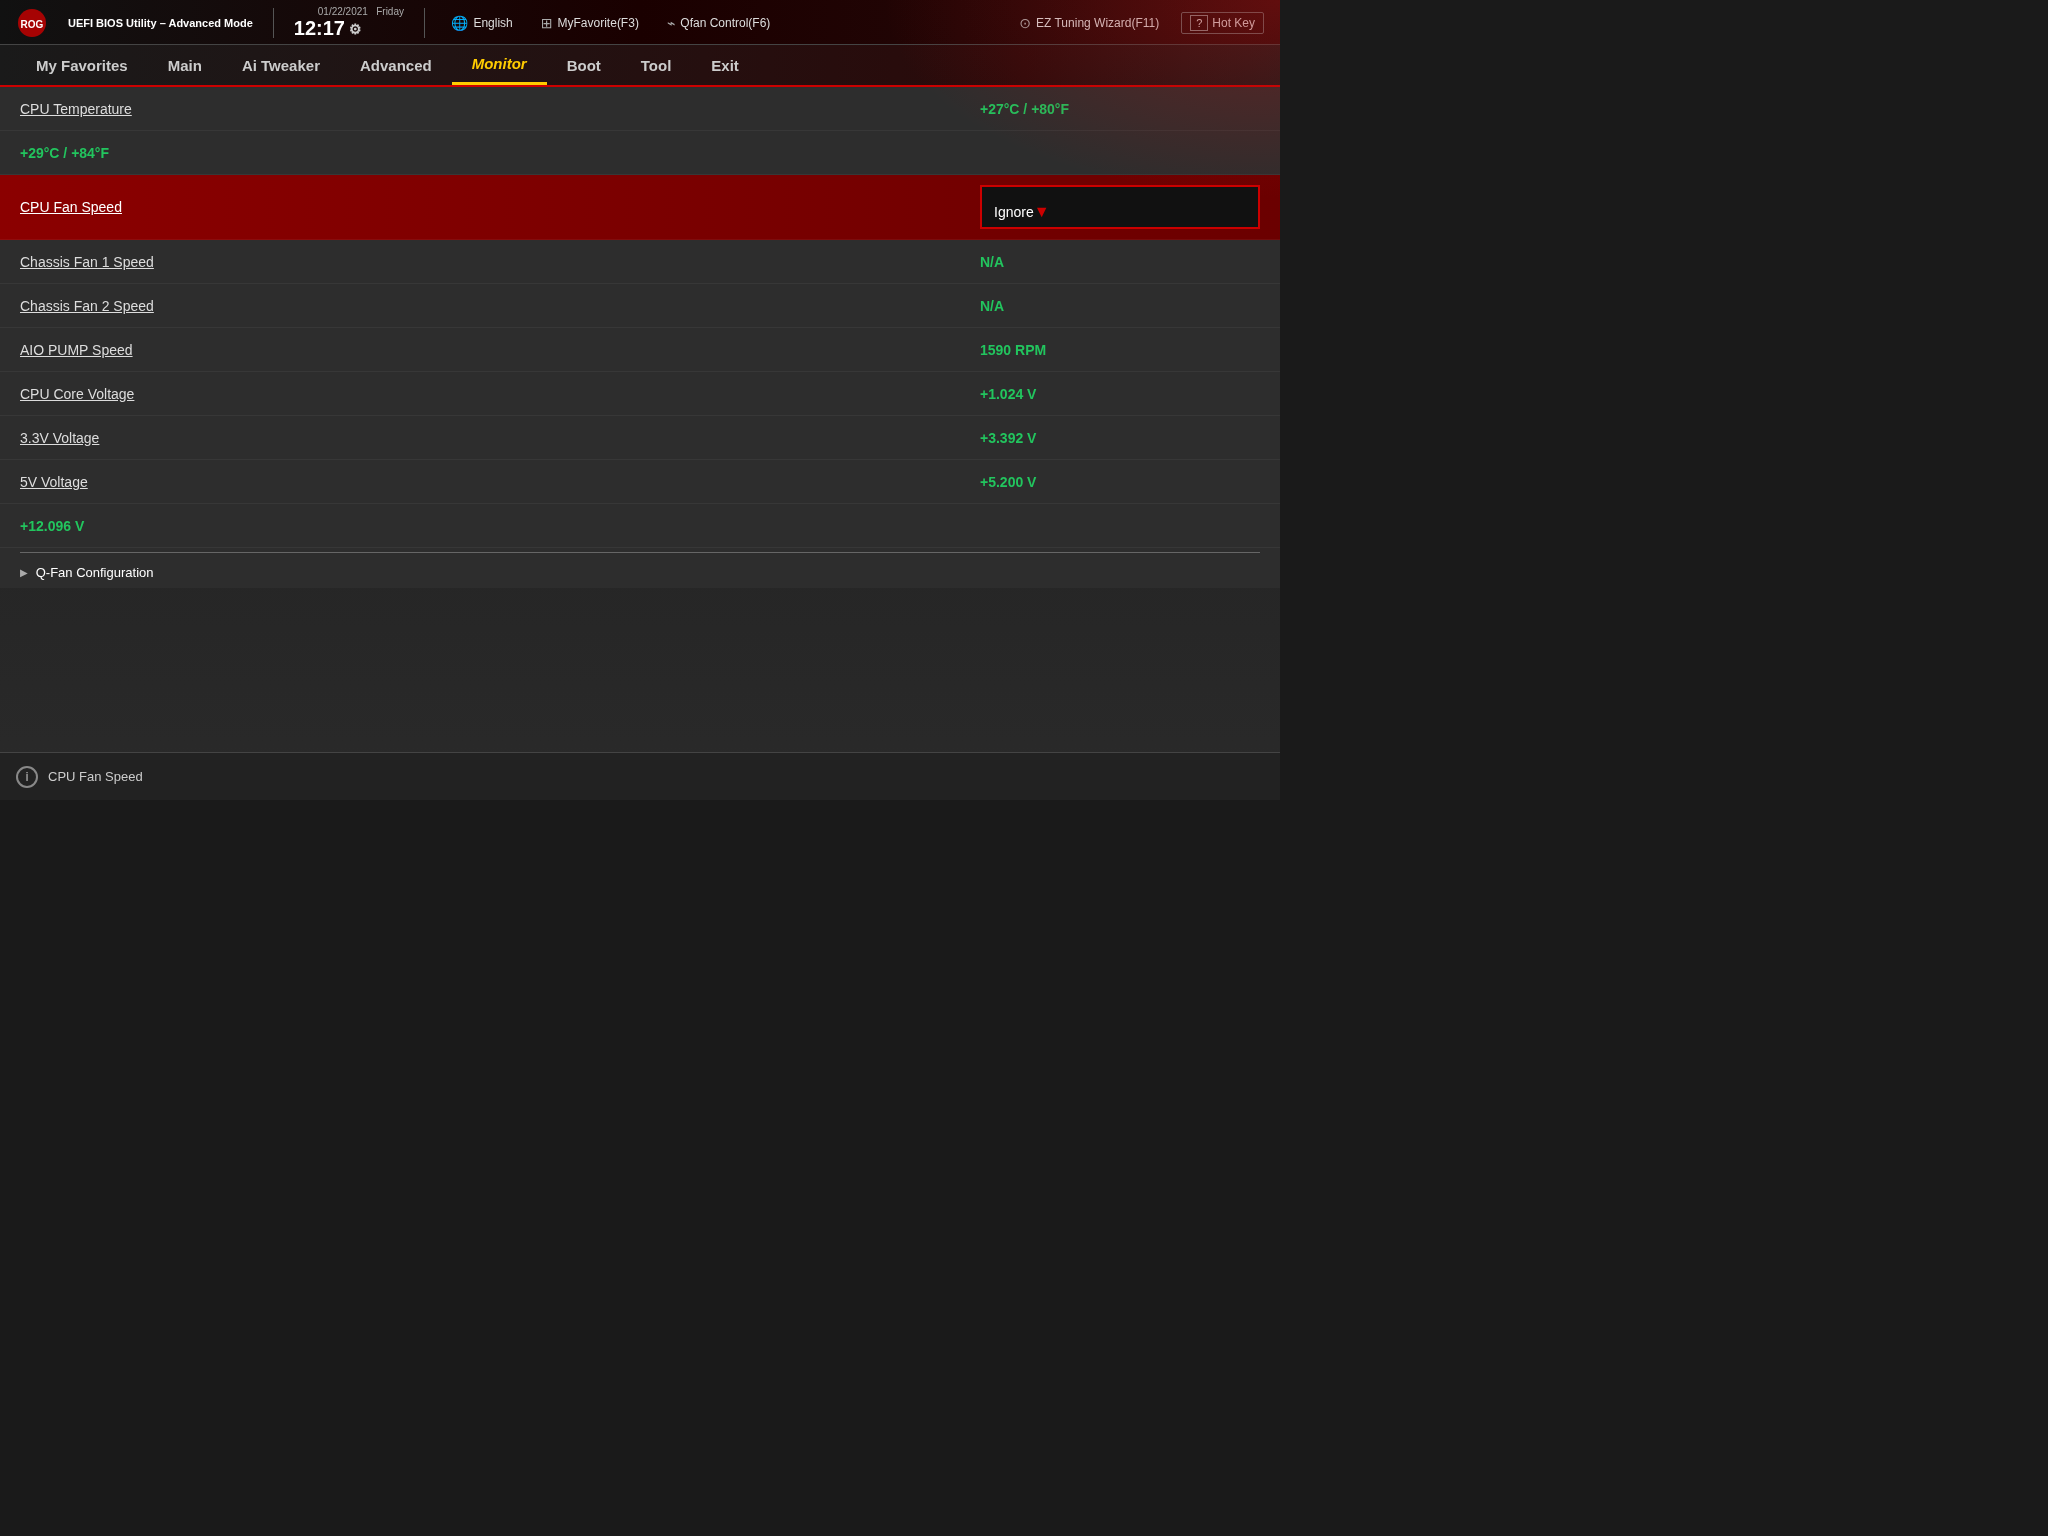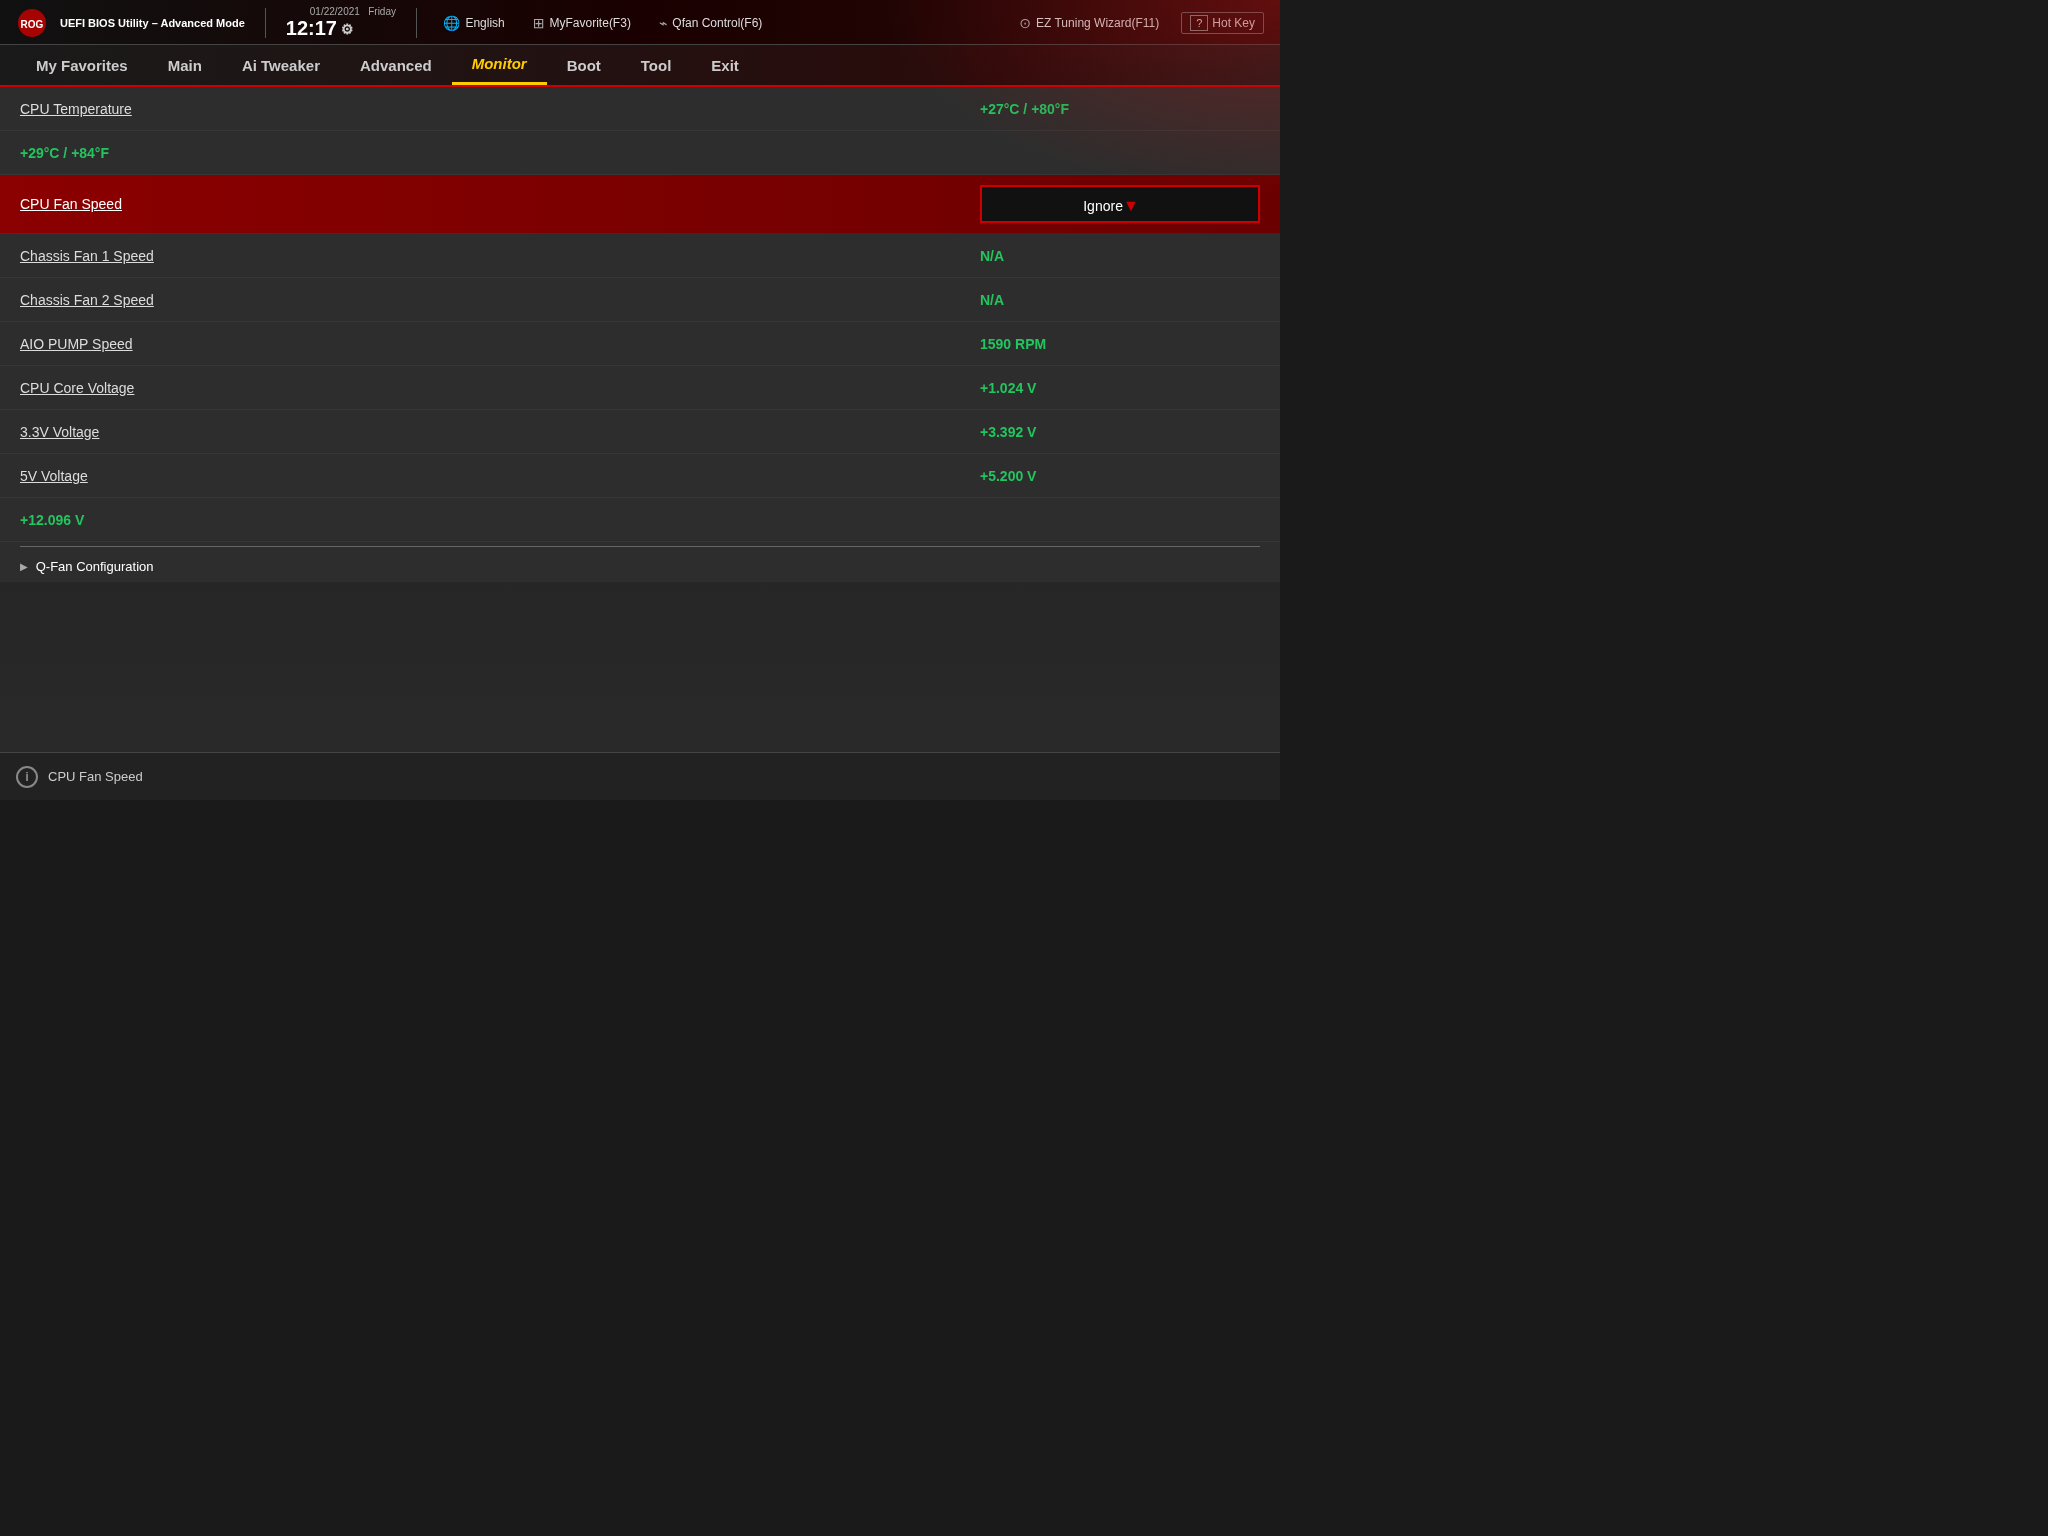--- a/index.html
+++ b/index.html
@@ -37,21 +37,21 @@
       border-bottom: 1px solid #444;
       display: flex;
       align-items: center;
       gap: 20px;
       min-height: 44px;
     }
 
     .rog-logo {
       display: flex;
       align-items: center;
-      gap: 0;
+      gap: 8px;
     }
 
     .bios-title {
       color: #fff;
       font-size: 11px;
       font-weight: bold;
       white-space: nowrap;
       margin-left: 12px;
     }
 
@@ -195,25 +195,25 @@
       font-weight: 600;
       min-width: 280px;
       text-align: left;
     }
 
     .dropdown-value {
       background: #111;
       border: 2px solid #cc0000;
       color: #fff;
       font-size: 14px;
-      padding: 10px 30px 6px 12px;
+      padding: 16px 30px 6px 12px;
       min-width: 280px;
       display: flex;
       align-items: center;
-      justify-content: center;
+      justify-content: flex-start;
       position: relative;
       margin-left: 8px;
     }
 
     .dropdown-arrow {
       color: #cc0000;
       font-size: 16px;
     }
 
     .section-divider {

